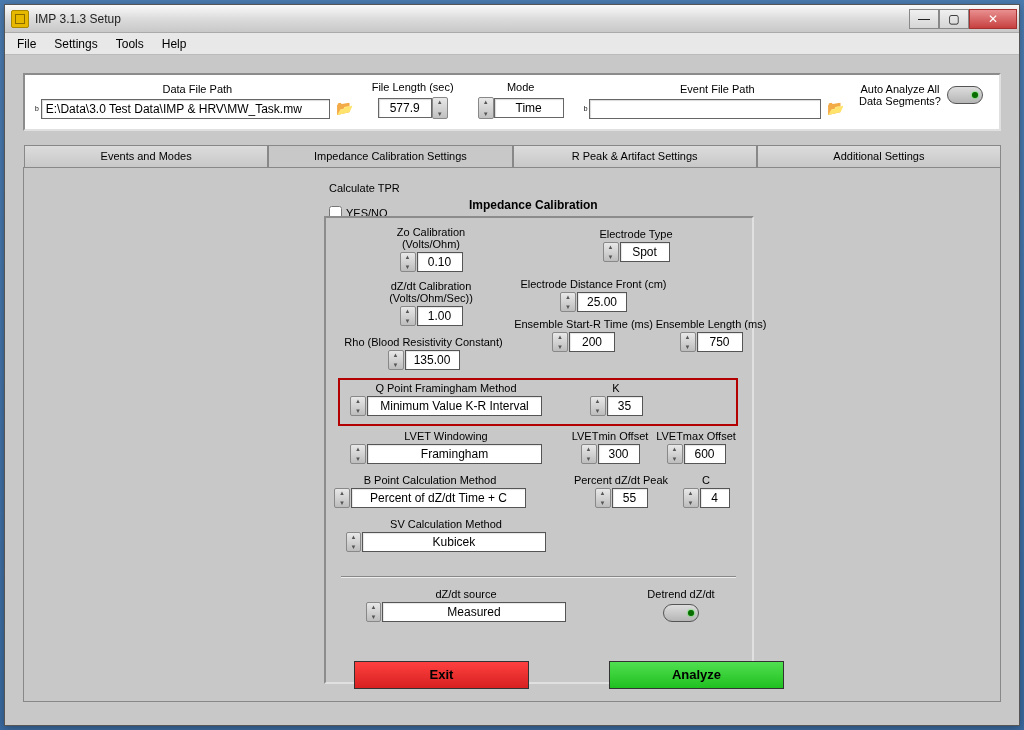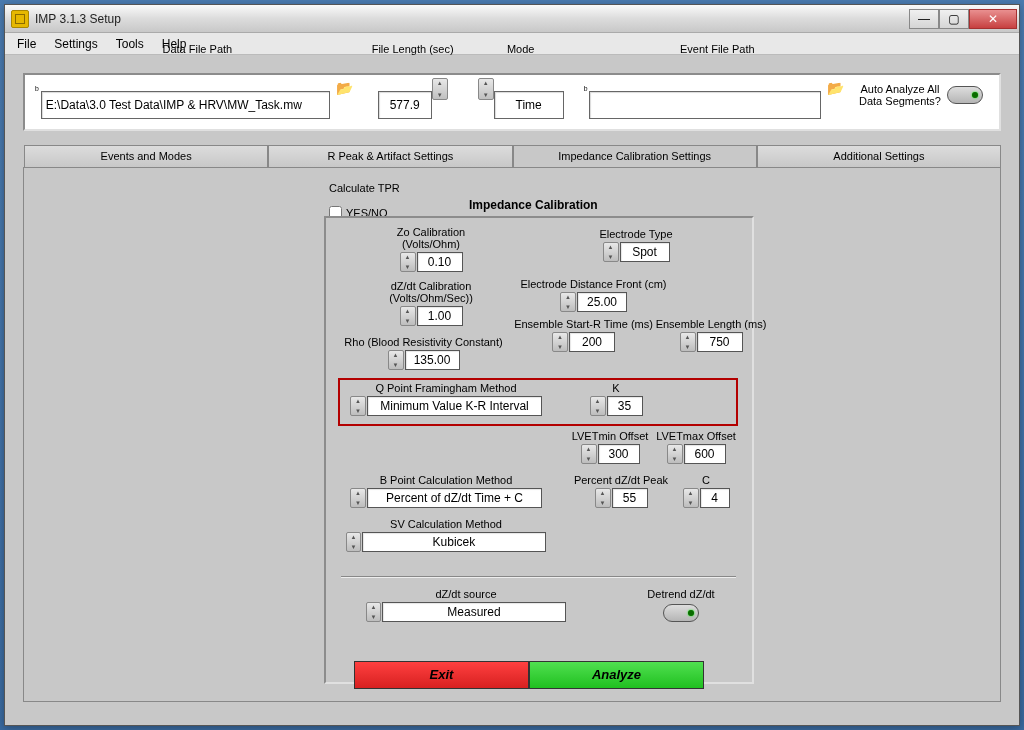--- a/index.html
+++ b/index.html
@@ -72,22 +72,21 @@
     align-items: flex-end;
   }
   .col { display: flex; flex-direction: column; align-items:center; }
   .col-label { font-size: 11px; margin-bottom: 4px; }
   .txt-in {
     background: #fff;
     border: 1px solid #666;
     box-shadow: inset 1px 1px 1px rgba(0,0,0,.15);
     font-size: 12px;
     padding: 2px 4px;
-    height: 28px;
-    margin-top: 32px;
+    height: 20px;
   }
   .folder-icon{
     width:22px; height:18px;
     color:#b88600;
     text-align:center; line-height:18px;
     font-size:14px;
     margin:0 4px 2px 4px;
   }
   .spinner-small{
     width: 16px; height:22px;
@@ -158,21 +157,21 @@
     background:linear-gradient(to bottom,#ddd,#b5b5b5);
     position:relative; display:inline-block;
   }
   .oval-toggle::after{content:"";position:absolute;right:4px;top:5px;width:6px;height:6px;border-radius:50%;background:#0a6b00;box-shadow:0 0 2px #0f0;}
   .btn-big{
     width:175px;height:28px;border:1px solid #333;font-size:13px;font-weight:bold;line-height:26px;text-align:center;cursor:default;
   }
   .btn-exit{background:linear-gradient(to bottom,#ff4040,#d72020);}
   .btn-analyze{background:linear-gradient(to bottom,#50e050,#20c020);}
   .bottom-btns{
-    position:absolute; left:330px; bottom:12px; display:flex;font-style:italic;
+    position:absolute; left:330px; bottom:12px; display:flex;gap:80px;
   }
 </style>
 </head>
 <body>
 
 <div class="window">
 
   <div class="titlebar">
     <div class="app-icon"></div>
     <div class="title-text">IMP 3.1.3 Setup</div>
@@ -233,22 +232,22 @@
         <div style="display:flex;flex-direction:column;">
           <span class="col-label" style="margin:0">Auto Analyze All</span>
           <span class="col-label" style="margin:0">Data Segments?</span>
         </div>
         <div class="oval-toggle"></div>
       </div>
     </div>
 
     <div class="tabs">
       <div class="tab">Events and Modes</div>
+      <div class="tab active">Impedance Calibration Settings</div>
       <div class="tab">R Peak &amp; Artifact Settings</div>
-      <div class="tab active">Impedance Calibration Settings</div>
       <div class="tab">Additional Settings</div>
     </div>
 
     <div class="tab-panel">
 
       <div class="calc-tpr">
         <div>Calculate TPR</div>
         <label class="chk">
           <input type="checkbox" style="">
             <span>YES/NO</span>
@@ -354,20 +353,30 @@
           <span class="lbl">K</span>
           <div class="spin-input">
               <div class="spin-ctrl">
                 <span>▲</span>
                 <span>▼</span>
               </div>
           <input class="num-box" style="width: 36px;" value="35">
             </div>
         </div>
 
+        <div class="field" style="left:20px;top:212px;width:200px;">
+          <span class="lbl">LVET Windowing</span>
+          <div class="spin-input">
+              <div class="spin-ctrl">
+                <span>▲</span>
+                <span>▼</span>
+              </div>
+          <input class="num-box" style="width: 175px;" value="Framingham">
+            </div>
+        </div>
         <div class="field" style="left:240px;top:212px;width:88px;">
           <span class="lbl">LVETmin Offset</span>
           <div class="spin-input">
               <div class="spin-ctrl">
                 <span>▲</span>
                 <span>▼</span>
               </div>
           <input class="num-box" style="width: 42px;" value="300">
             </div>
         </div>
@@ -375,21 +384,21 @@
           <span class="lbl">LVETmax Offset</span>
           <div class="spin-input">
               <div class="spin-ctrl">
                 <span>▲</span>
                 <span>▼</span>
               </div>
           <input class="num-box" style="width: 42px;" value="600">
             </div>
         </div>
 
-        <div class="field" style="left:20px;top:256px;width:200px;">
+        <div class="field" style="left:4px;top:256px;width:200px;">
           <span class="lbl">B Point Calculation Method</span>
           <div class="spin-input">
               <div class="spin-ctrl">
                 <span>▲</span>
                 <span>▼</span>
               </div>
           <input class="num-box" style="width: 175px;" value="Percent of dZ/dt Time + C">
             </div>
         </div>
         <div class="field" style="left:245px;top:256px;width:100px;">

